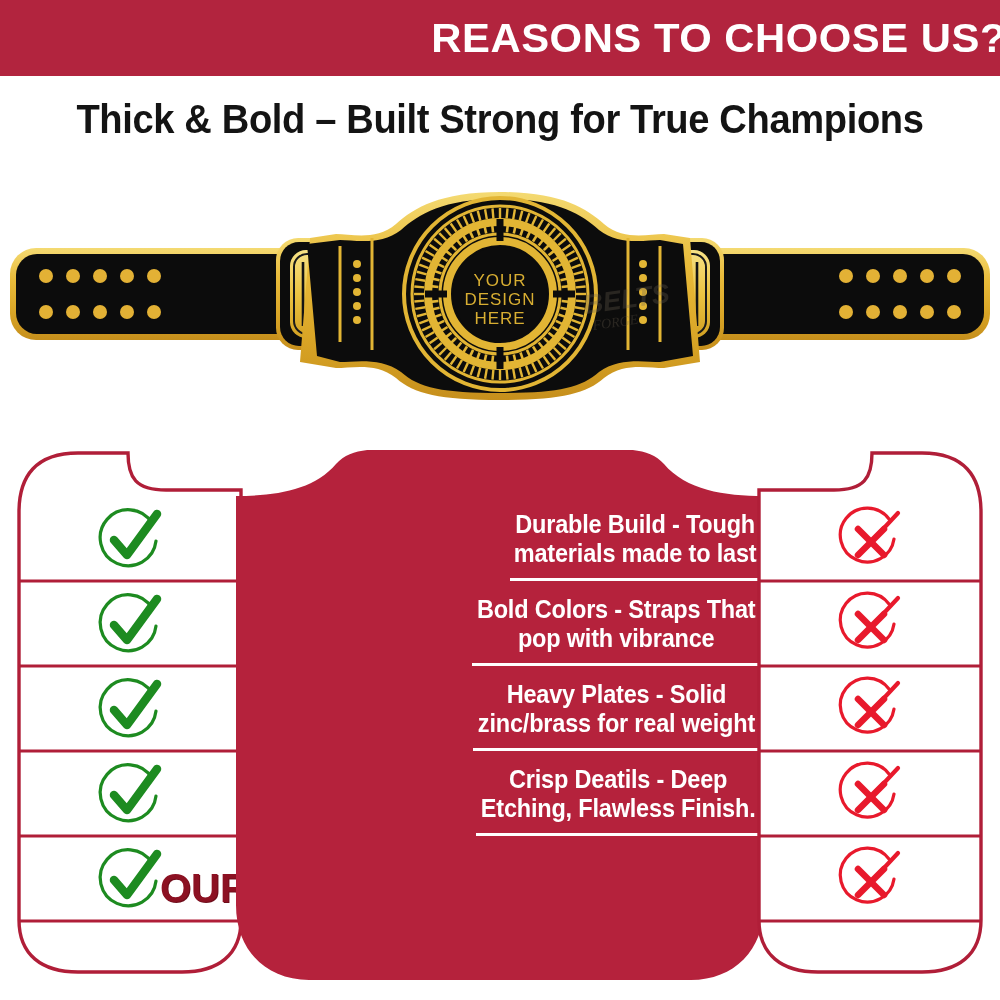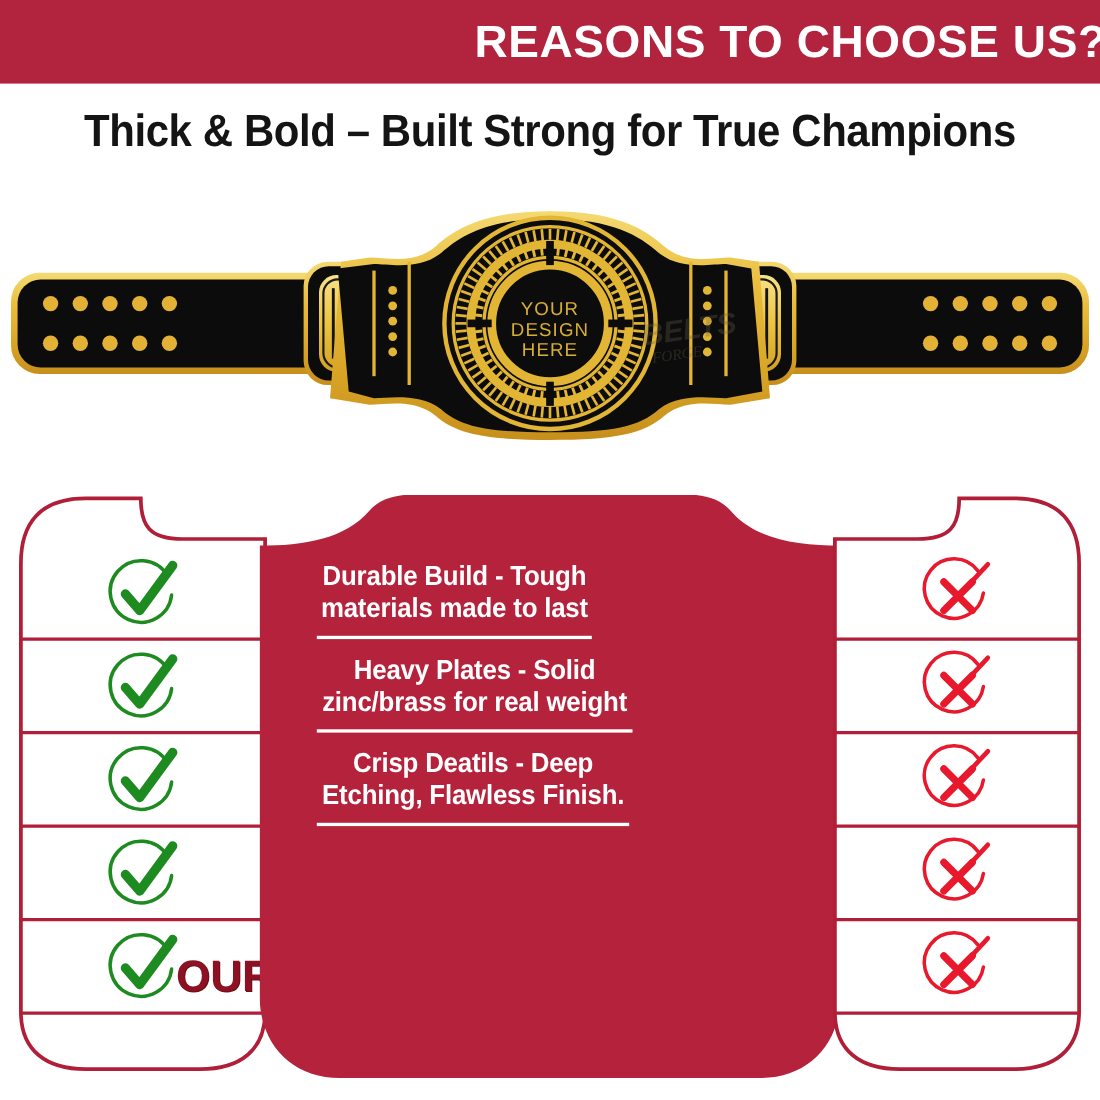--- a/index.html
+++ b/index.html
@@ -58,21 +58,21 @@
     font-family:"Liberation Sans", sans-serif; text-shadow:1px 1px 0 #6e0d1b;
   }
   .col-head.ours   { left:160px; }
   .col-head.others { left:672px; }
 
   
   .center-panel { position:absolute; left:236px; top:18px; width:528px; height:534px; }
   .center-svg { position:absolute; inset:0; width:528px; height:534px; }
   .rows {
     position:absolute; left:0; top:0; width:528px; height:534px;
-    display:flex; flex-direction:column; align-items:flex-start;padding-left:48px;
+    display:flex; flex-direction:column; align-items:flex-end;
   }
   .row {
     flex:none; height:85px; display:flex; align-items:center; justify-content:center;
     text-align:center; color:#ffffff; position:relative;
   }
   .row-text {
     font-size:25px; font-weight:bold; line-height:1.14; color:#fff;
     font-family:"Liberation Sans Narrow","Liberation Sans", sans-serif;
     transform:scaleX(0.94); white-space:pre-line; letter-spacing:-0.2px;
   }
@@ -467,20 +467,25 @@
       <div class="rows">
         <div class="rows-top-pad"></div>
 
         <div class="row">
           <div class="row-text">Durable Build - Tough
 materials made to last</div>
           <div class="row-sep"></div>
         </div>
 
 
+        <div class="row">
+          <div class="row-text">Bold Colors - Straps That
+pop with vibrance</div>
+          <div class="row-sep"></div>
+        </div>
 
         <div class="row">
           <div class="row-text">Heavy Plates - Solid
 zinc/brass for real weight</div>
           <div class="row-sep"></div>
         </div>
 
         <div class="row">
           <div class="row-text">Crisp Deatils - Deep
 Etching, Flawless Finish.</div>

